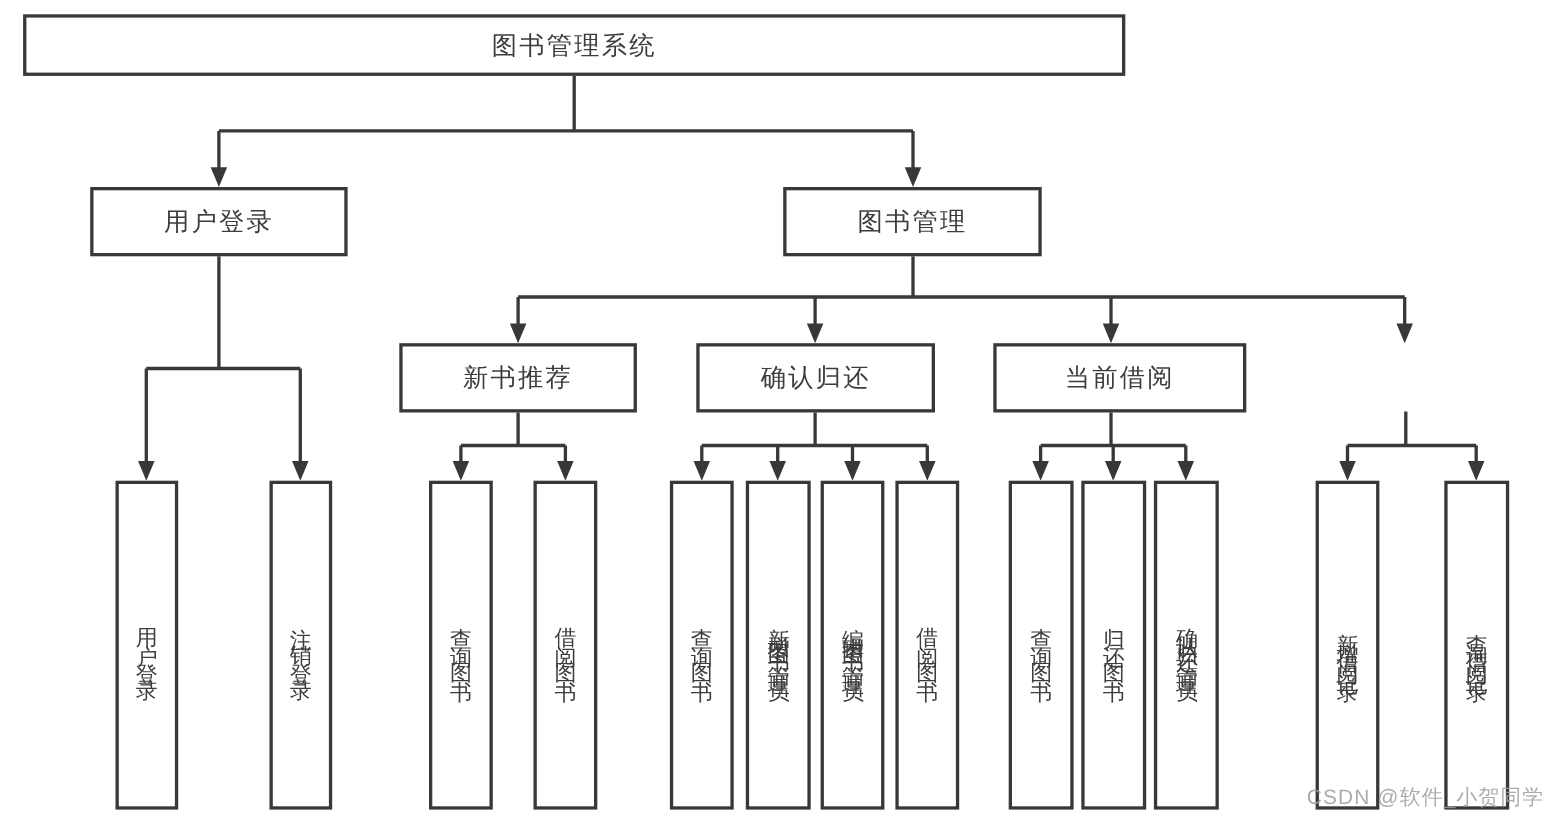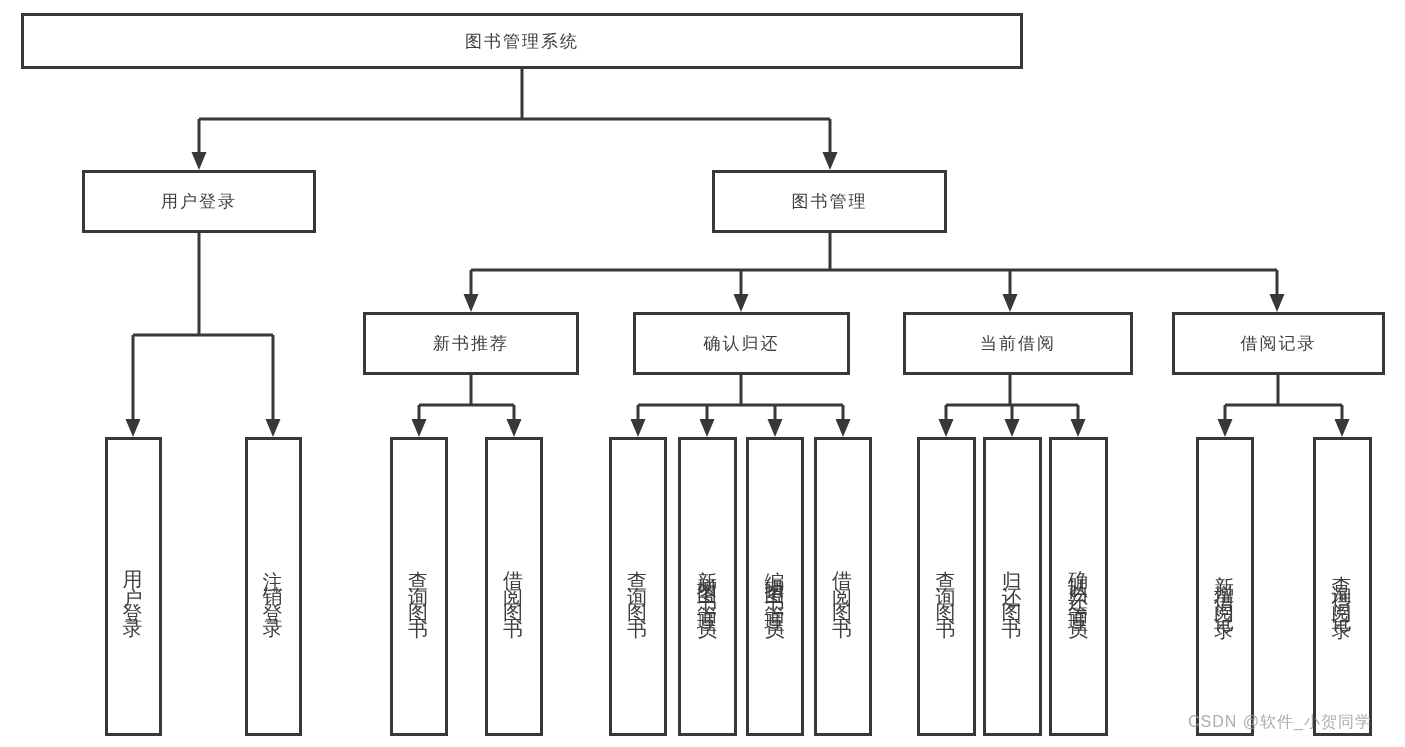--- a/index.html
+++ b/index.html
@@ -19,39 +19,39 @@
   }
   .node {
     position: absolute;
     box-sizing: border-box;
     border: 3px solid #383838;
     background: #ffffff;
     display: flex;
     align-items: center;
     justify-content: center;
     color: #3d3d3d;
-    font-size: 17px;
+    font-size: 23px;
     letter-spacing: 2px;
     white-space: nowrap;
     z-index: 2;
   }
   .vcol {
     writing-mode: vertical-rl;
     text-orientation: mixed;
     white-space: normal;
     font-size: 20px;
   }
   .sp4 { letter-spacing: 16px; }
   .sp6 { letter-spacing: 9px; }
   .sp9 { letter-spacing: 7px; line-height: 1.0; }
   #watermark {
     position: absolute;
     left: 1188px;
     top: 712px;
-    font-size: 16px;
+    font-size: 19px;
     letter-spacing: 1px;
     color: rgba(158, 158, 158, 0.85);
     z-index: 5;
     white-space: nowrap;
   }
 </style>
 </head>
 <body>
 
 <div id="canvas">
@@ -104,21 +104,20 @@
   </svg>
 
   <div class="node" style="left:21px; top:13px; width:1002px; height:56px;">图书管理系统</div>
 
   <div class="node" style="left:82px; top:170px; width:234px; height:63px;">用户登录</div>
   <div class="node" style="left:712px; top:170px; width:235px; height:63px;">图书管理</div>
 
   <div class="node" style="left:363px; top:312px; width:216px; height:63px;">新书推荐</div>
   <div class="node" style="left:633px; top:312px; width:217px; height:63px;">确认归还</div>
   <div class="node" style="left:903px; top:312px; width:230px; height:63px;">当前借阅</div>
-  <div class="node" style="left:1172px; top:312px; width:213px; height:63px;">借阅记录</div>
 
   <div class="node vcol sp4" style="left:105px; top:437px; width:57px; height:299px;">用户登录</div>
   <div class="node vcol sp4" style="left:245px; top:437px; width:57px; height:299px;">注销登录</div>
 
   <div class="node vcol sp4" style="left:390px; top:437px; width:58px; height:299px;">查询图书</div>
   <div class="node vcol sp4" style="left:485px; top:437px; width:58px; height:299px;">借阅图书</div>
 
   <div class="node vcol sp4" style="left:609px; top:437px; width:58px; height:299px;">查询图书</div>
   <div class="node vcol sp9" style="left:678px; top:437px; width:59px; height:299px;">新增图书（管理员）</div>
   <div class="node vcol sp9" style="left:746px; top:437px; width:58px; height:299px;">编辑图书（管理员）</div>

